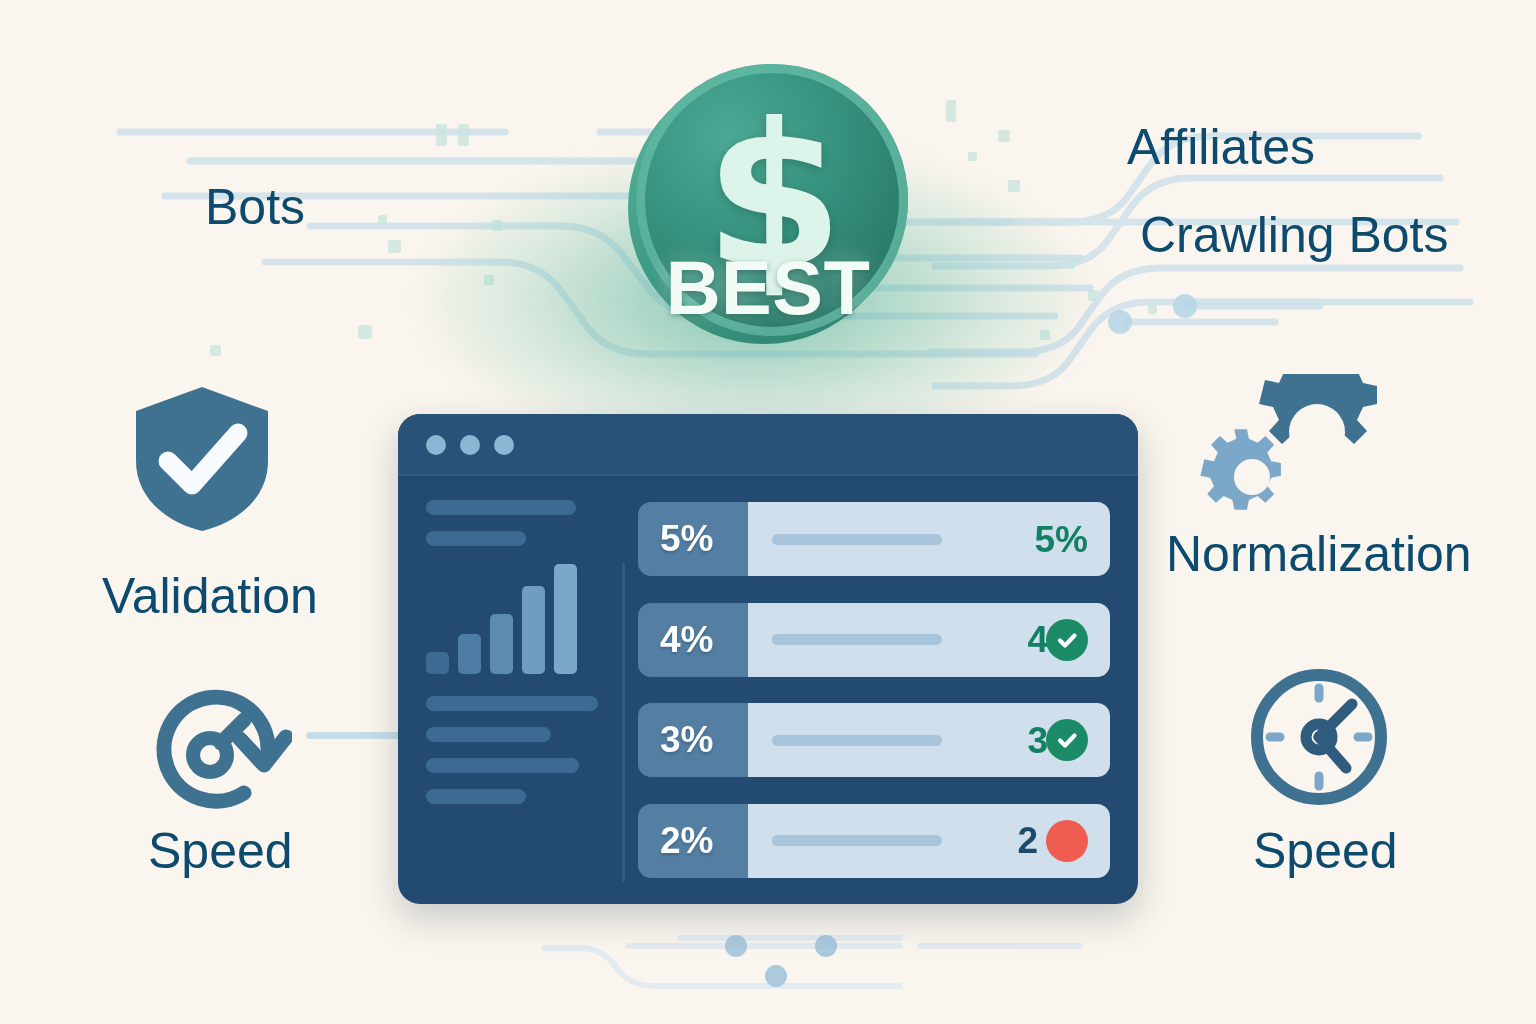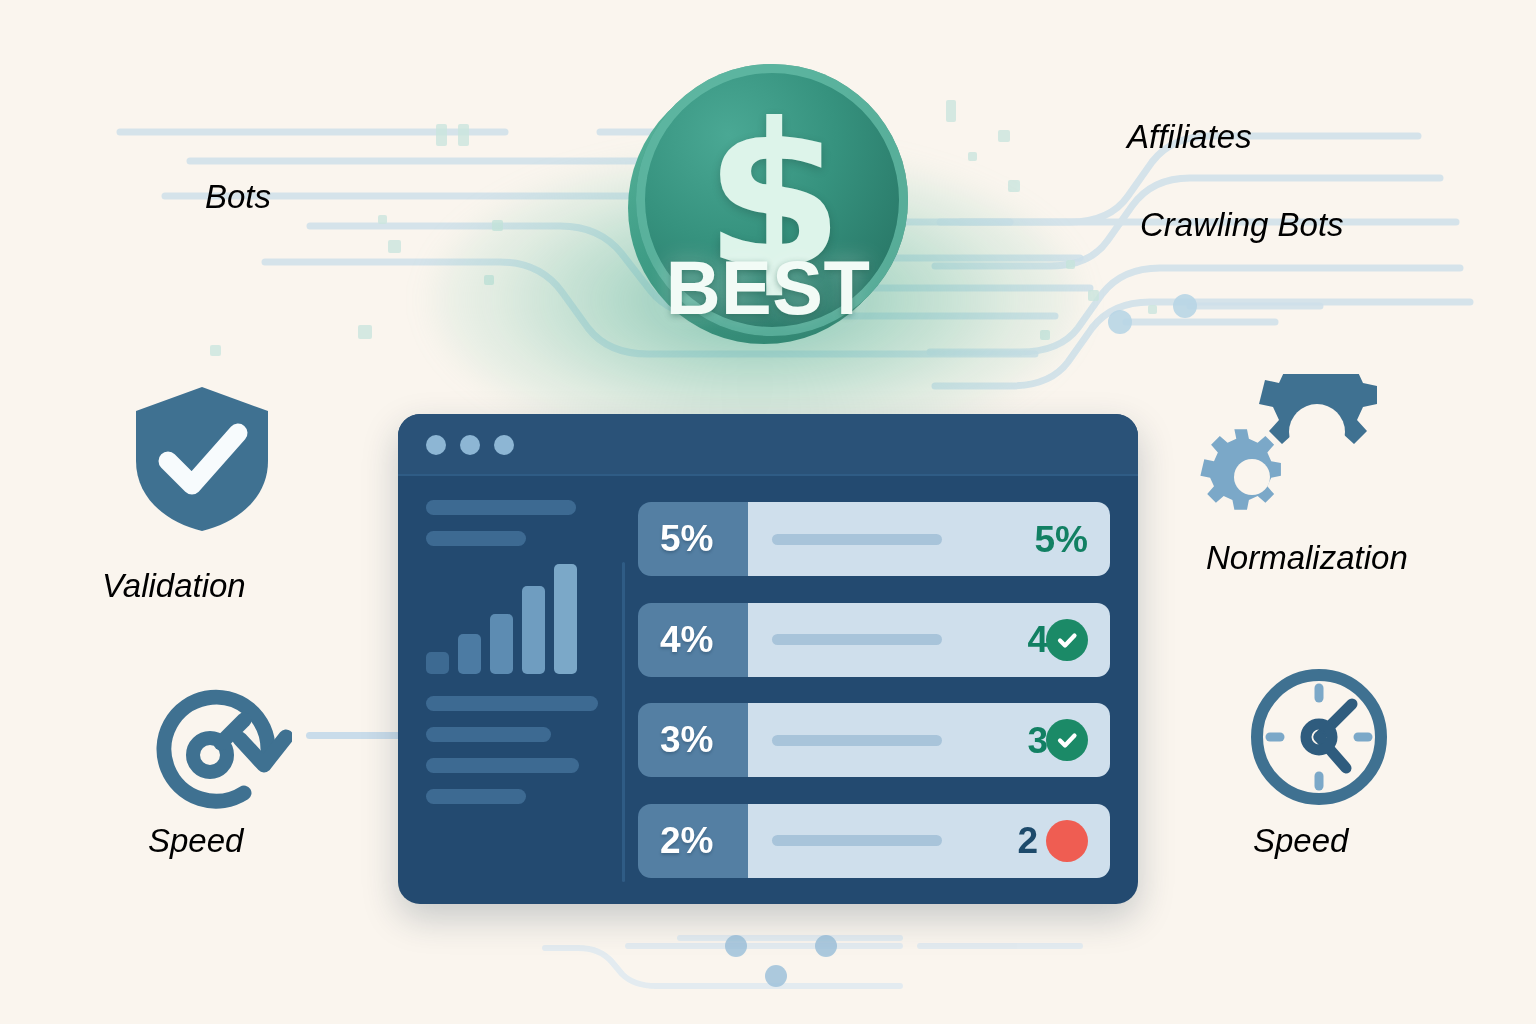--- a/index.html
+++ b/index.html
@@ -234,32 +234,31 @@
   .badge-dot {
     width: 42px; height: 42px;
     border-radius: 50%;
     background: #ef5d52;
     margin-left: 6px;
   }
 
   
   .label-text {
     position: absolute;
-    font-size: 33px;
-    color: #000000;
+    font-size: 50px;
+    color: #0c4a6e;
     white-space: nowrap;
     font-family: "Liberation Sans", sans-serif;
-    font-style: italic;
   }
   #label-apis            { left: 205px;  top: 178px; }
   #label-affiliates      { left: 1127px; top: 118px; }
   #label-crawling-bots   { left: 1140px; top: 206px; }
   #label-validation      { left: 102px;  top: 539px; margin-top: 28px; }
   #label-speed-left      { left: 148px;  top: 822px; }
-  #label-normalization   { left: 1166px; top: 539px; margin-left: 40px; }
+  #label-normalization   { left: 1166px; top: 525px; }
   #label-speed-right     { left: 1253px; top: 822px; }
 
   .icon-abs { position: absolute; }
   #icon-validation  { left: 128px;  top: 383px; }
   #icon-speed-left  { left: 140px;  top: 673px; }
   #icon-gears       { left: 1196px; top: 374px; }
   #icon-clock       { left: 1246px; top: 664px; }
 
   #connector-speed {
     position: absolute;

